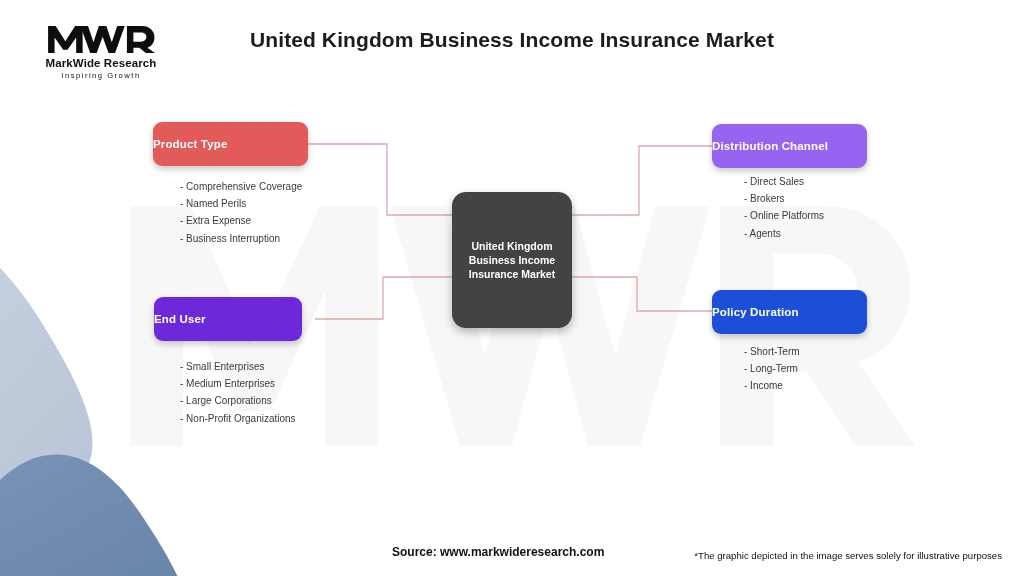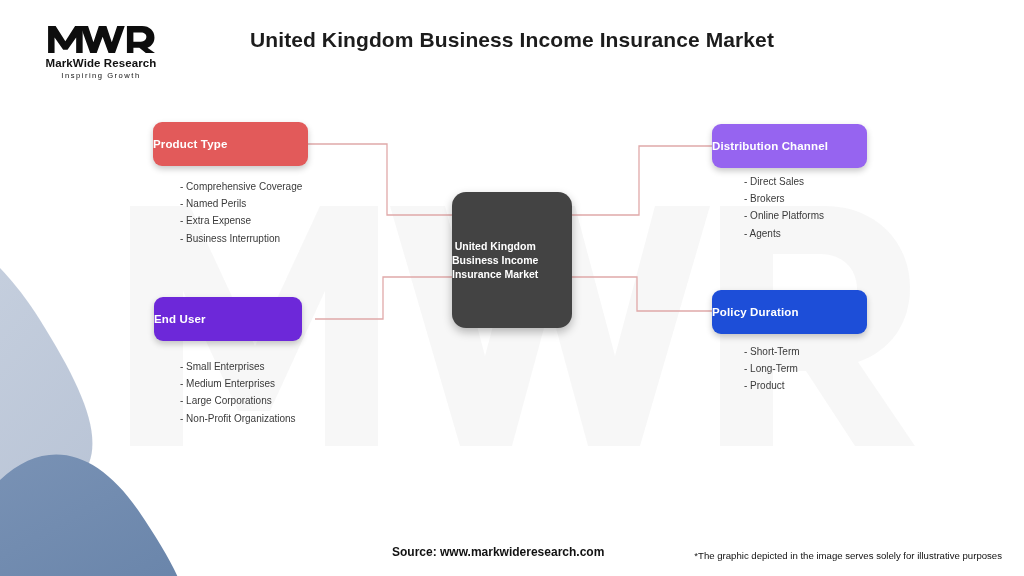--- a/index.html
+++ b/index.html
@@ -44,21 +44,21 @@
 
   
   .node{
     position:absolute;z-index:3;border-radius:9px;
     display:flex;align-items:center;justify-content:flex-start;
     color:#ffffff;font-weight:bold;font-size:11.5px;letter-spacing:.15px;
     box-shadow:0 3px 6px rgba(0,0,0,.22);
   }
   .node-center{
     position:absolute;z-index:3;border-radius:14px;background:#434343;
-    display:flex;align-items:center;justify-content:flex-start;text-align:center;
+    display:flex;align-items:center;justify-content:center;text-align:center;
     color:#ffffff;font-weight:bold;font-size:10.5px;line-height:14px;
     box-shadow:0 4px 10px rgba(0,0,0,.28);
   }
   .bullets{
     position:absolute;z-index:3;font-size:10px;line-height:17.2px;color:#3a3a3a;
   }
   .bullets div{white-space:nowrap;}
 
   
   .source{
@@ -173,19 +173,19 @@
     <div>- Large Corporations</div>
     <div>- Non-Profit Organizations</div>
   </div>
 
   <div class="node" style="left:712px;top:290px;width:155px;height:44px;background:#1d4ed8;">
     <span>Policy Duration</span>
   </div>
   <div class="bullets" style="left:744px;top:343px;width:230px;">
     <div>- Short-Term</div>
     <div>- Long-Term</div>
-    <div>- Product</div>
+    <div>- Income</div>
   </div>
 
   <div class="source">Source: www.markwideresearch.com</div>
   <div class="disclaimer">*The graphic depicted in the image serves solely for illustrative purposes</div>
 
 </div>
 
 </body></html>

